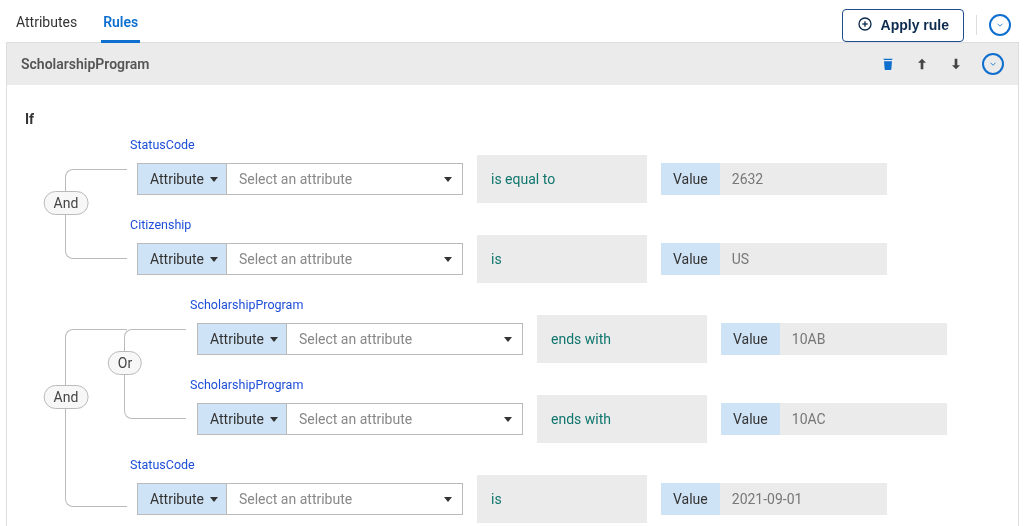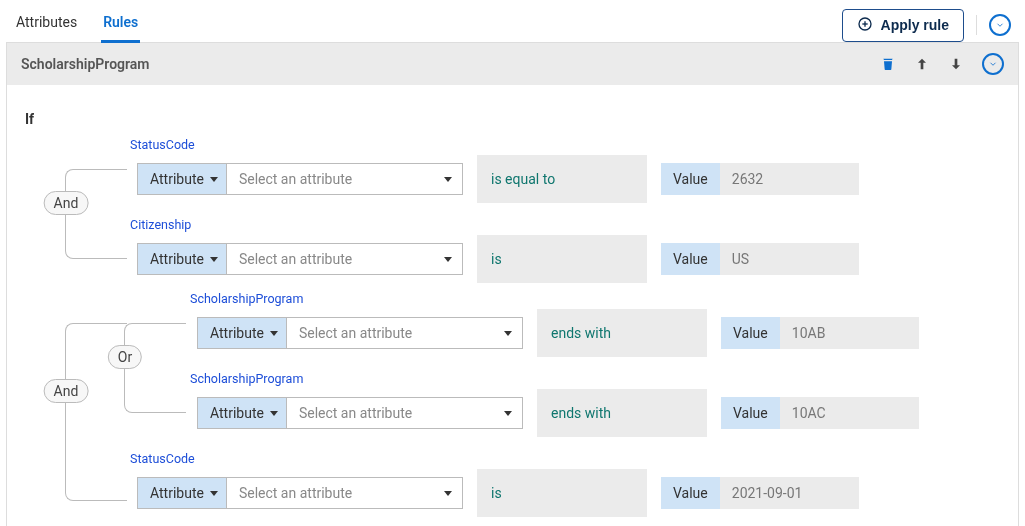--- a/index.html
+++ b/index.html
@@ -25,30 +25,30 @@
 
     .rule-body { padding: 20px 18px 28px 18px; background: #fff; }
     .section-label { font-weight: 700; color: #333; font-size: 14px; margin-bottom: 10px; margin-top: 6px; }
 
     .group-wrap { position: relative; padding-left: 104px; }
     .group-wrap.nested { padding-left: 60px; }
     .bracket { position: absolute; left: 40px; border: 1px solid #bbb; border-right: none; border-radius: 8px 0 0 8px; }
     .group-wrap.nested > .bracket { left: -5px; }
     .op-pill { position: absolute; background: #f7f7f7; border: 1px solid #bbb; border-radius: 12px; padding: 3px 9px; font-size: 14px; color: #444; transform: translate(-50%, -50%); }
 
-    .crow { display: flex; align-items: center; gap: 14px; margin-bottom: 8px; padding-left: 8px; }
+    .crow { display: flex; align-items: center; gap: 14px; margin-bottom: 14px; padding-left: 8px; }
     .crow-container { margin-bottom: 14px; }
     .clabel { font-size: 12.5px; color: #1d4ed8; padding-bottom: 3px; padding-left: 1px; }
 
     .attr-select { display: flex; border: 1px solid #bbb; background: #fff; width: 326px; height: 32px; }
     .attr-select .left { background: #cfe3f6; padding: 0 8px 0 12px; display: flex; align-items: center; gap: 6px; border-right: 1px solid #bbb; color: #333; }
     .attr-select .right { flex: 1; display: flex; align-items: center; justify-content: space-between; padding: 0 10px 0 12px; color: #888; }
     .caret { display: inline-block; width: 0; height: 0; border-left: 4px solid transparent; border-right: 4px solid transparent; border-top: 5px solid #333; }
     .grey-pill { background: #ebebeb; height: 48px; display: flex; align-items: center; padding: 0 14px; color: #0f766e; min-width: 170px; }
-    .value-pair { display: flex; background: #ebebeb; height: 32px; width: 198px; }
+    .value-pair { display: flex; background: #ebebeb; height: 32px; width: 226px; }
     .value-pair .vleft { background: #cfe3f6; display: flex; align-items: center; padding: 0 12px; color: #333; }
     .value-pair .vright { display: flex; align-items: center; padding: 0 12px; color: #777; flex: 1; }
   </style>
 </head>
 <body>
 
 <div class="top-bar">
   <div class="tabs">
     <div class="tab">Attributes</div>
     <div class="tab active">Rules</div>

